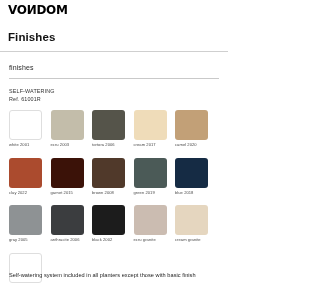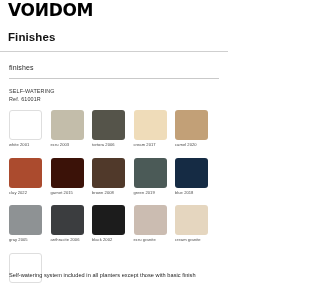--- a/index.html
+++ b/index.html
@@ -21,21 +21,21 @@
     position: absolute;
     top: 3px;
     left: 8px;
     height: 14px;
     display: flex;
     align-items: center;
   }
   .logo-text {
     font-family: "DejaVu Sans", sans-serif;
     font-weight: 700;
-    font-size: 17px;
+    font-size: 12px;
     letter-spacing: -0.3px;
     color: #000000;
     line-height: 1;
     display: flex;
     align-items: baseline;
   }
   .logo-flip {
     display: inline-block;
     transform: scaleX(-1);
   }

